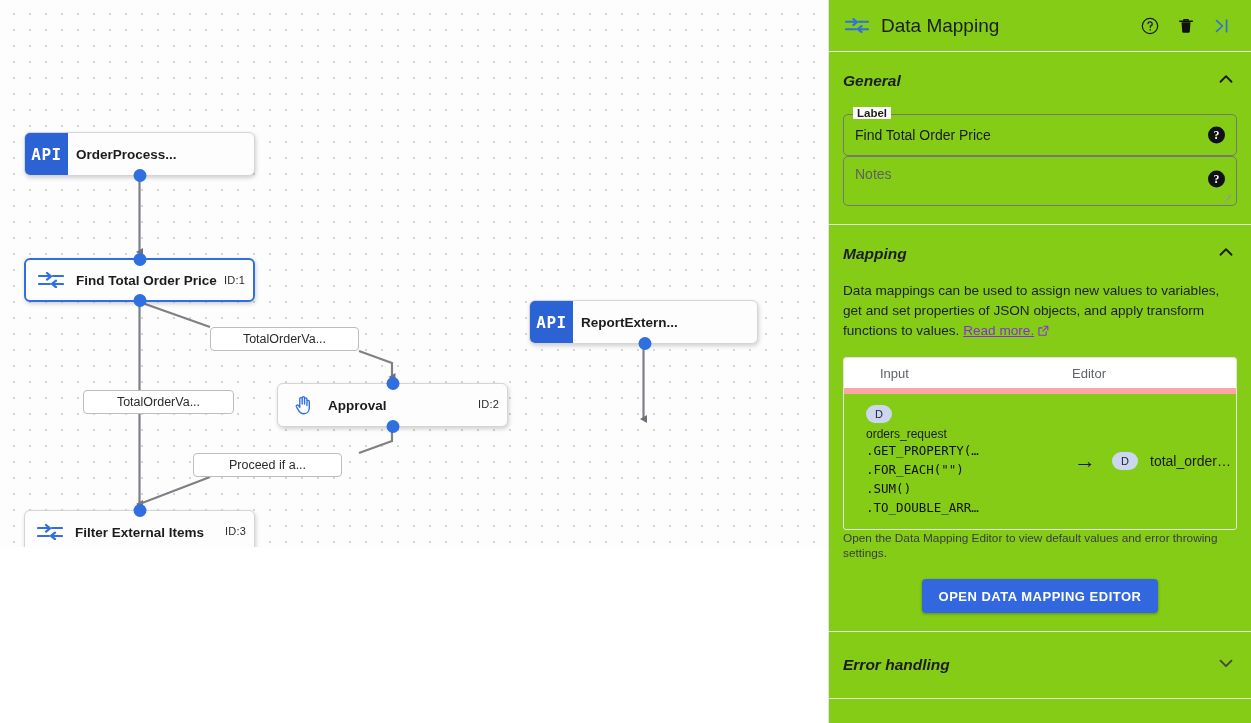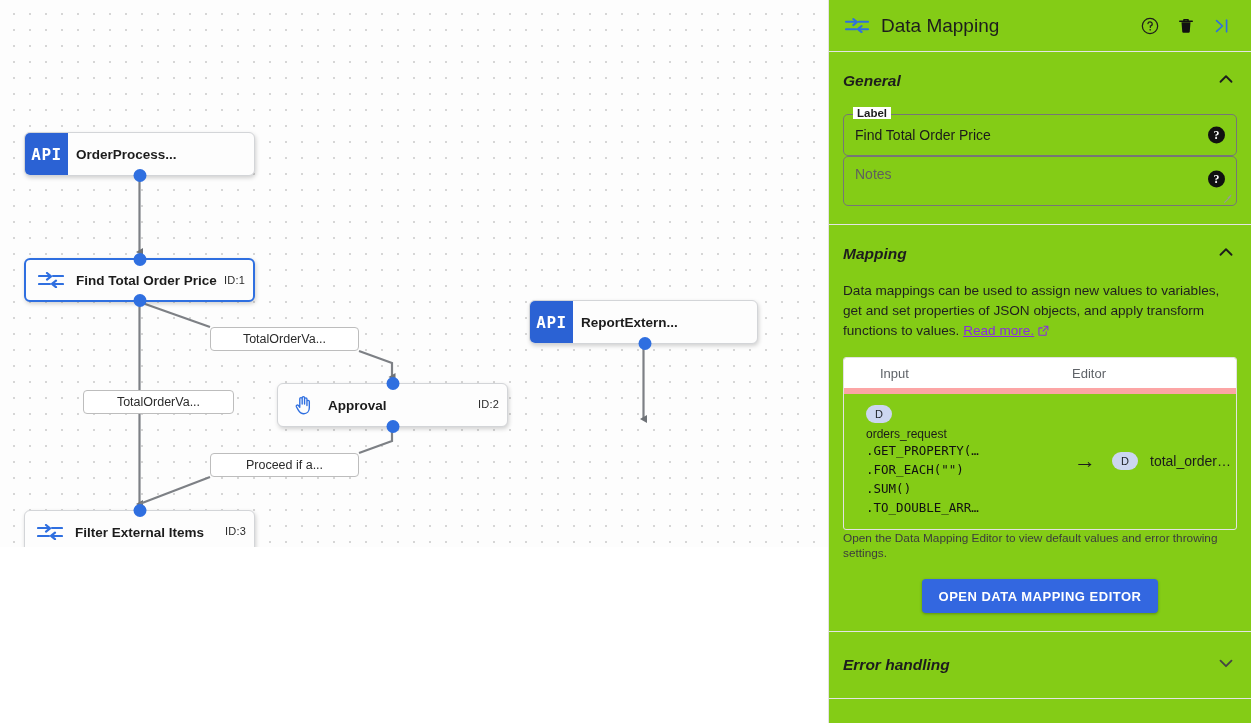--- a/index.html
+++ b/index.html
@@ -292,21 +292,21 @@
 
     <div class="node" style="left:529px; top:300px; width:229px;">
       <div class="badge-api">API</div>
       <div class="nlabel txt-pad">ReportExtern...</div>
       <div class="port bottom" style="left:115px;"></div>
     </div>
 
 
     <div class="edge-label" style="left:210px; top:327px; width:149px;">TotalOrderVa...</div>
     <div class="edge-label" style="left:83px; top:390px; width:151px;">TotalOrderVa...</div>
-    <div class="edge-label" style="left:210px; top:453px; width:149px;">Proceed if a...</div>
+    <div class="edge-label" style="left:193px; top:453px; width:149px;">Proceed if a...</div>
   </div>
 
   <div id="panel">
 
     <div class="panel-header">
       <span class="hdr-icon">
         <svg width="24" height="15" viewBox="0 0 26 16">
           <path d="M1,4 H12 M1,12 H12" stroke="#2f6fe0" stroke-width="2.2" fill="none" stroke-linecap="round"></path>
           <path d="M9,1 L13,4.3 L9,7.6" stroke="#2f6fe0" stroke-width="2.2" fill="none" stroke-linecap="round" stroke-linejoin="round"></path>
           <path d="M25,4 H15 M25,12 H15" stroke="#2f6fe0" stroke-width="2.2" fill="none" stroke-linecap="round"></path>

